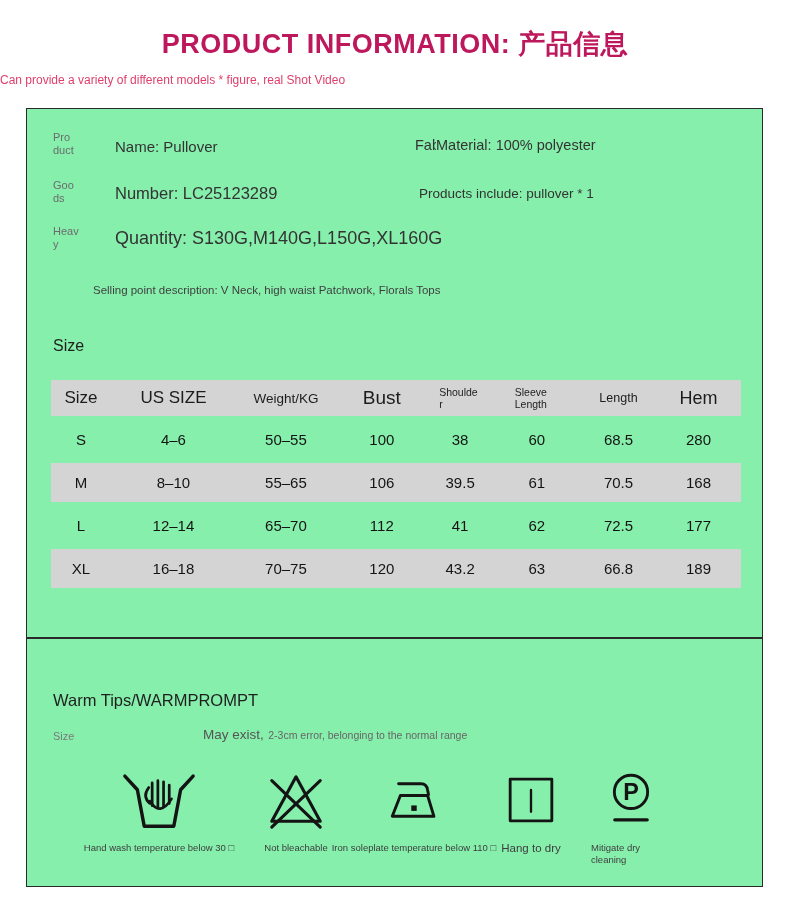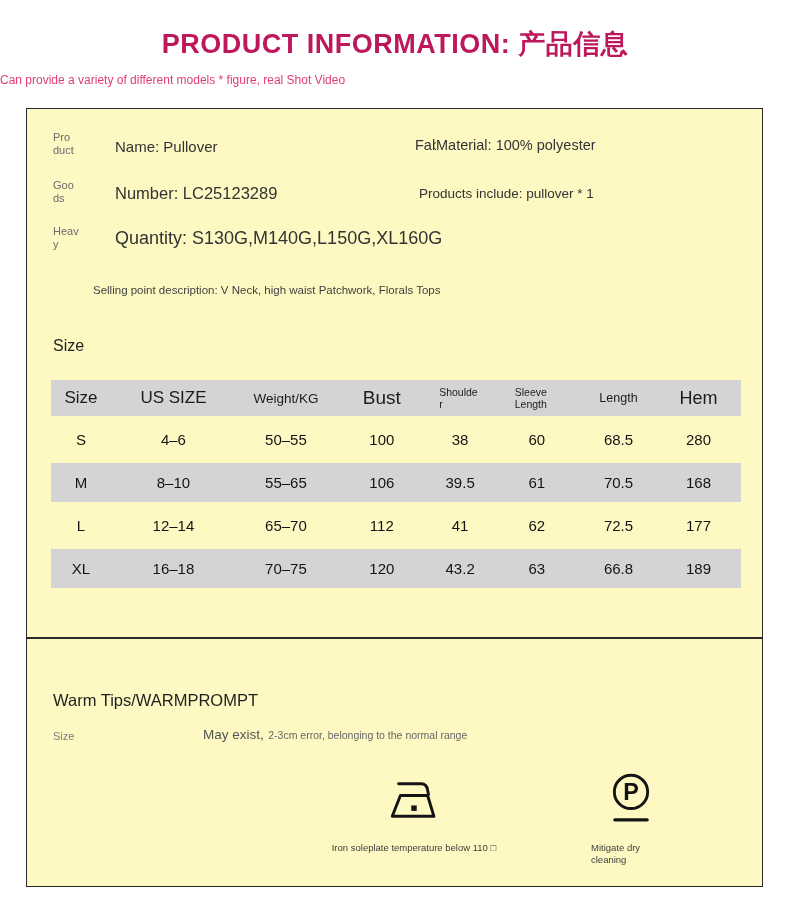--- a/index.html
+++ b/index.html
@@ -11,21 +11,21 @@
   .page-title {
     position:absolute; top:26px; left:0; width:100%; text-align:center;
     font-size:27px; font-weight:700; color:#be185d; letter-spacing:.5px;
   }
   .page-subtitle {
     position:absolute; top:73px; left:0; width:100%; 
     font-size:12px; color:#e03e6d;
   }
   .panel {
     position:absolute; left:26px; top:108px; width:737px; height:779px;
-    border:1.5px solid #2a2a2a; background:#fef9c3;text-decoration:underline;
+    border:1.5px solid #2a2a2a; background:#86efac;text-decoration:underline;
   }
   .lbl { position:absolute; color:#6b6b6b; font-size:11px; line-height:13px; }
   .lbl span { display:block; }
   .val { position:absolute; color:#333; }
   .v-name     { left:88px;  top:29px;  font-size:15px; }
   .v-number   { left:88px;  top:75px;  font-size:16.5px; }
   .v-quantity { left:88px;  top:119px; font-size:18px; }
   .fabric-row { position:absolute; left:388px; top:28px; font-size:14.5px; color:#333; white-space:nowrap; }
   .clip-label { display:inline-block; width:21px; overflow:hidden; white-space:nowrap; vertical-align:bottom; }
   .v-include  { left:392px; top:77px;  font-size:13.5px; }
@@ -168,33 +168,64 @@
 
     <div class="divider"></div>
 
     <div class="tips-heading">Warm Tips/WARMPROMPT</div>
     <div class="tips-size">Size</div>
     <div class="tips-note">
       <span class="note-lead">May exist,</span>
       <span class="note-rest">2-3cm error, belonging to the normal range</span>
     </div>
 
-
+    <div class="care-item care-0">
+      <div class="care-icon">
+        <svg class="ci" width="74" height="66" viewBox="0 0 64 58" stroke-width="3">
+          <path d="M2,8 L13,20 L19,52 L45,52 L51,20 L62,8"></path>
+          <g stroke-width="2.4">
+            <path d="M26,14 V34 M31,12 V36 M36,13 V35 M41,16 V32"></path>
+            <path d="M24,30 Q33,44 43,28"></path>
+            <path d="M23,18 Q17,26 24,32"></path>
+          </g>
+        </svg>
+      </div>
+      <div class="care-caption">Hand wash temperature below 30 □</div>
+    </div>
+
+    <div class="care-item care-1">
+      <div class="care-icon">
+        <svg class="ci" width="64" height="62" viewBox="0 0 64 64" stroke-width="3.2">
+          <path d="M32,8 L7,54 H57 Z"></path>
+          <path d="M7,12 L57,60 M57,12 L7,60"></path>
+        </svg>
+      </div>
+      <div class="care-caption">Not bleachable</div>
+    </div>
 
     <div class="care-item care-2">
       <div class="care-icon">
         <svg class="ci" width="58" height="52" viewBox="0 0 64 56" stroke-width="3.2">
           <path d="M15,10 H40 Q46,10 47,17 L48,22"></path>
           <path d="M8,46 L17,23 H47 L54,46 Z"></path>
           <rect x="29" y="34" width="6" height="6" fill="#141414" stroke="none"></rect>
         </svg>
       </div>
       <div class="care-caption">Iron soleplate temperature below 110 □</div>
     </div>
 
+    <div class="care-item care-3">
+      <div class="care-icon">
+        <svg class="ci" width="50" height="50" viewBox="0 0 60 60" stroke-width="3.4">
+          <rect x="5" y="5" width="50" height="50"></rect>
+          <path d="M30,18 V44" stroke-width="2.8"></path>
+        </svg>
+      </div>
+      <div class="care-caption">Hang to dry</div>
+    </div>
 
     <div class="care-item care-4">
       <div class="care-icon">
         <svg class="ci" width="54" height="64" viewBox="0 0 60 68" stroke-width="3.2">
           <circle cx="30" cy="25" r="18.5"></circle>
           <text x="30" y="34" text-anchor="middle" font-size="26" font-weight="600" font-family="Liberation Sans, DejaVu Sans, sans-serif">P</text>
           <path d="M12,56 H48" stroke-width="3.6"></path>
         </svg>
       </div>
       <div class="care-caption">Mitigate dry cleaning</div>

